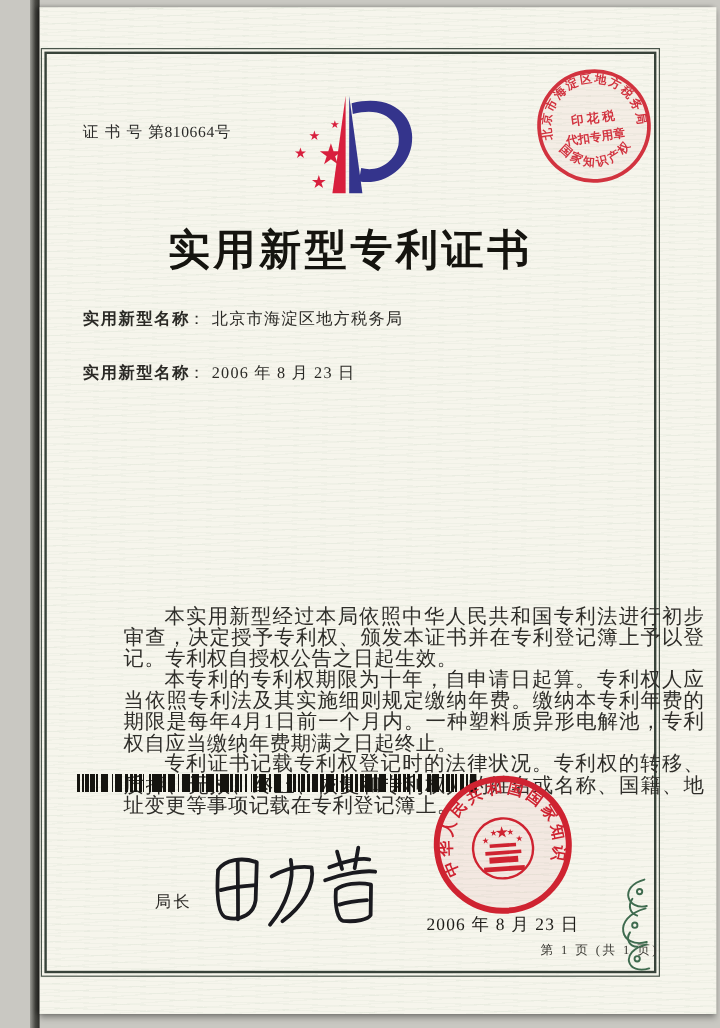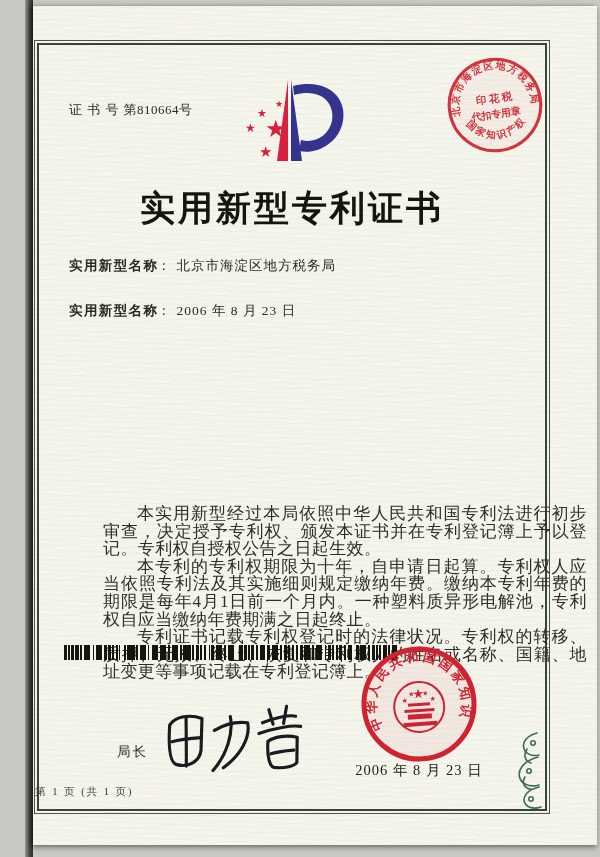--- a/index.html
+++ b/index.html
@@ -55,32 +55,32 @@
   }
   .paras p{margin:0;text-indent:2em;}
   .barcode{
     position:absolute;left:29px;top:604px;width:333px;height:15px;
     background-image:
       repeating-linear-gradient(90deg, rgba(246,245,236,0) 0 27px, #f6f5ec 27px 29px),
       repeating-linear-gradient(90deg,#15140f 0 2px, rgba(0,0,0,0) 2px 4px),
       repeating-linear-gradient(90deg,#15140f 0 1px, rgba(0,0,0,0) 1px 7px),
       repeating-linear-gradient(90deg,#15140f 0 3px, rgba(0,0,0,0) 3px 11px);
   }
-  .signer-block{position:absolute;left:64px;top:640px;width:230px;height:110px;}
+  .signer-block{position:absolute;left:76px;top:640px;width:230px;height:110px;}
   .signer-title{
     position:absolute;left:18px;top:62px;font-size:13.5px;color:#2b2a26;letter-spacing:2px;
   }
   .signature-svg{position:absolute;left:55px;top:8px;width:160px;height:100px;transform:rotate(-4deg);}
   .office-seal{position:absolute;left:319px;top:598px;width:130px;height:130px;transform:rotate(-4deg);}
   .issue-date{
     position:absolute;left:309px;top:720px;width:150px;text-align:center;
     font-size:14.5px;color:#1d1c18;letter-spacing:1px;white-space:nowrap;
   }
   .page-footer{
-    position:absolute;left:0;top:744px;width:100%;text-align:left;
+    position:absolute;left:0;top:744px;width:100%;text-align:right;
     font-size:10.5px;color:#3a3933;letter-spacing:2px;
   }
   .ornament{position:absolute;right:6px;top:688px;width:46px;height:80px;}
 </style>
 </head>
 <body>
 
 <div class="photo-edge-left"></div>
 
 <div class="paper">

